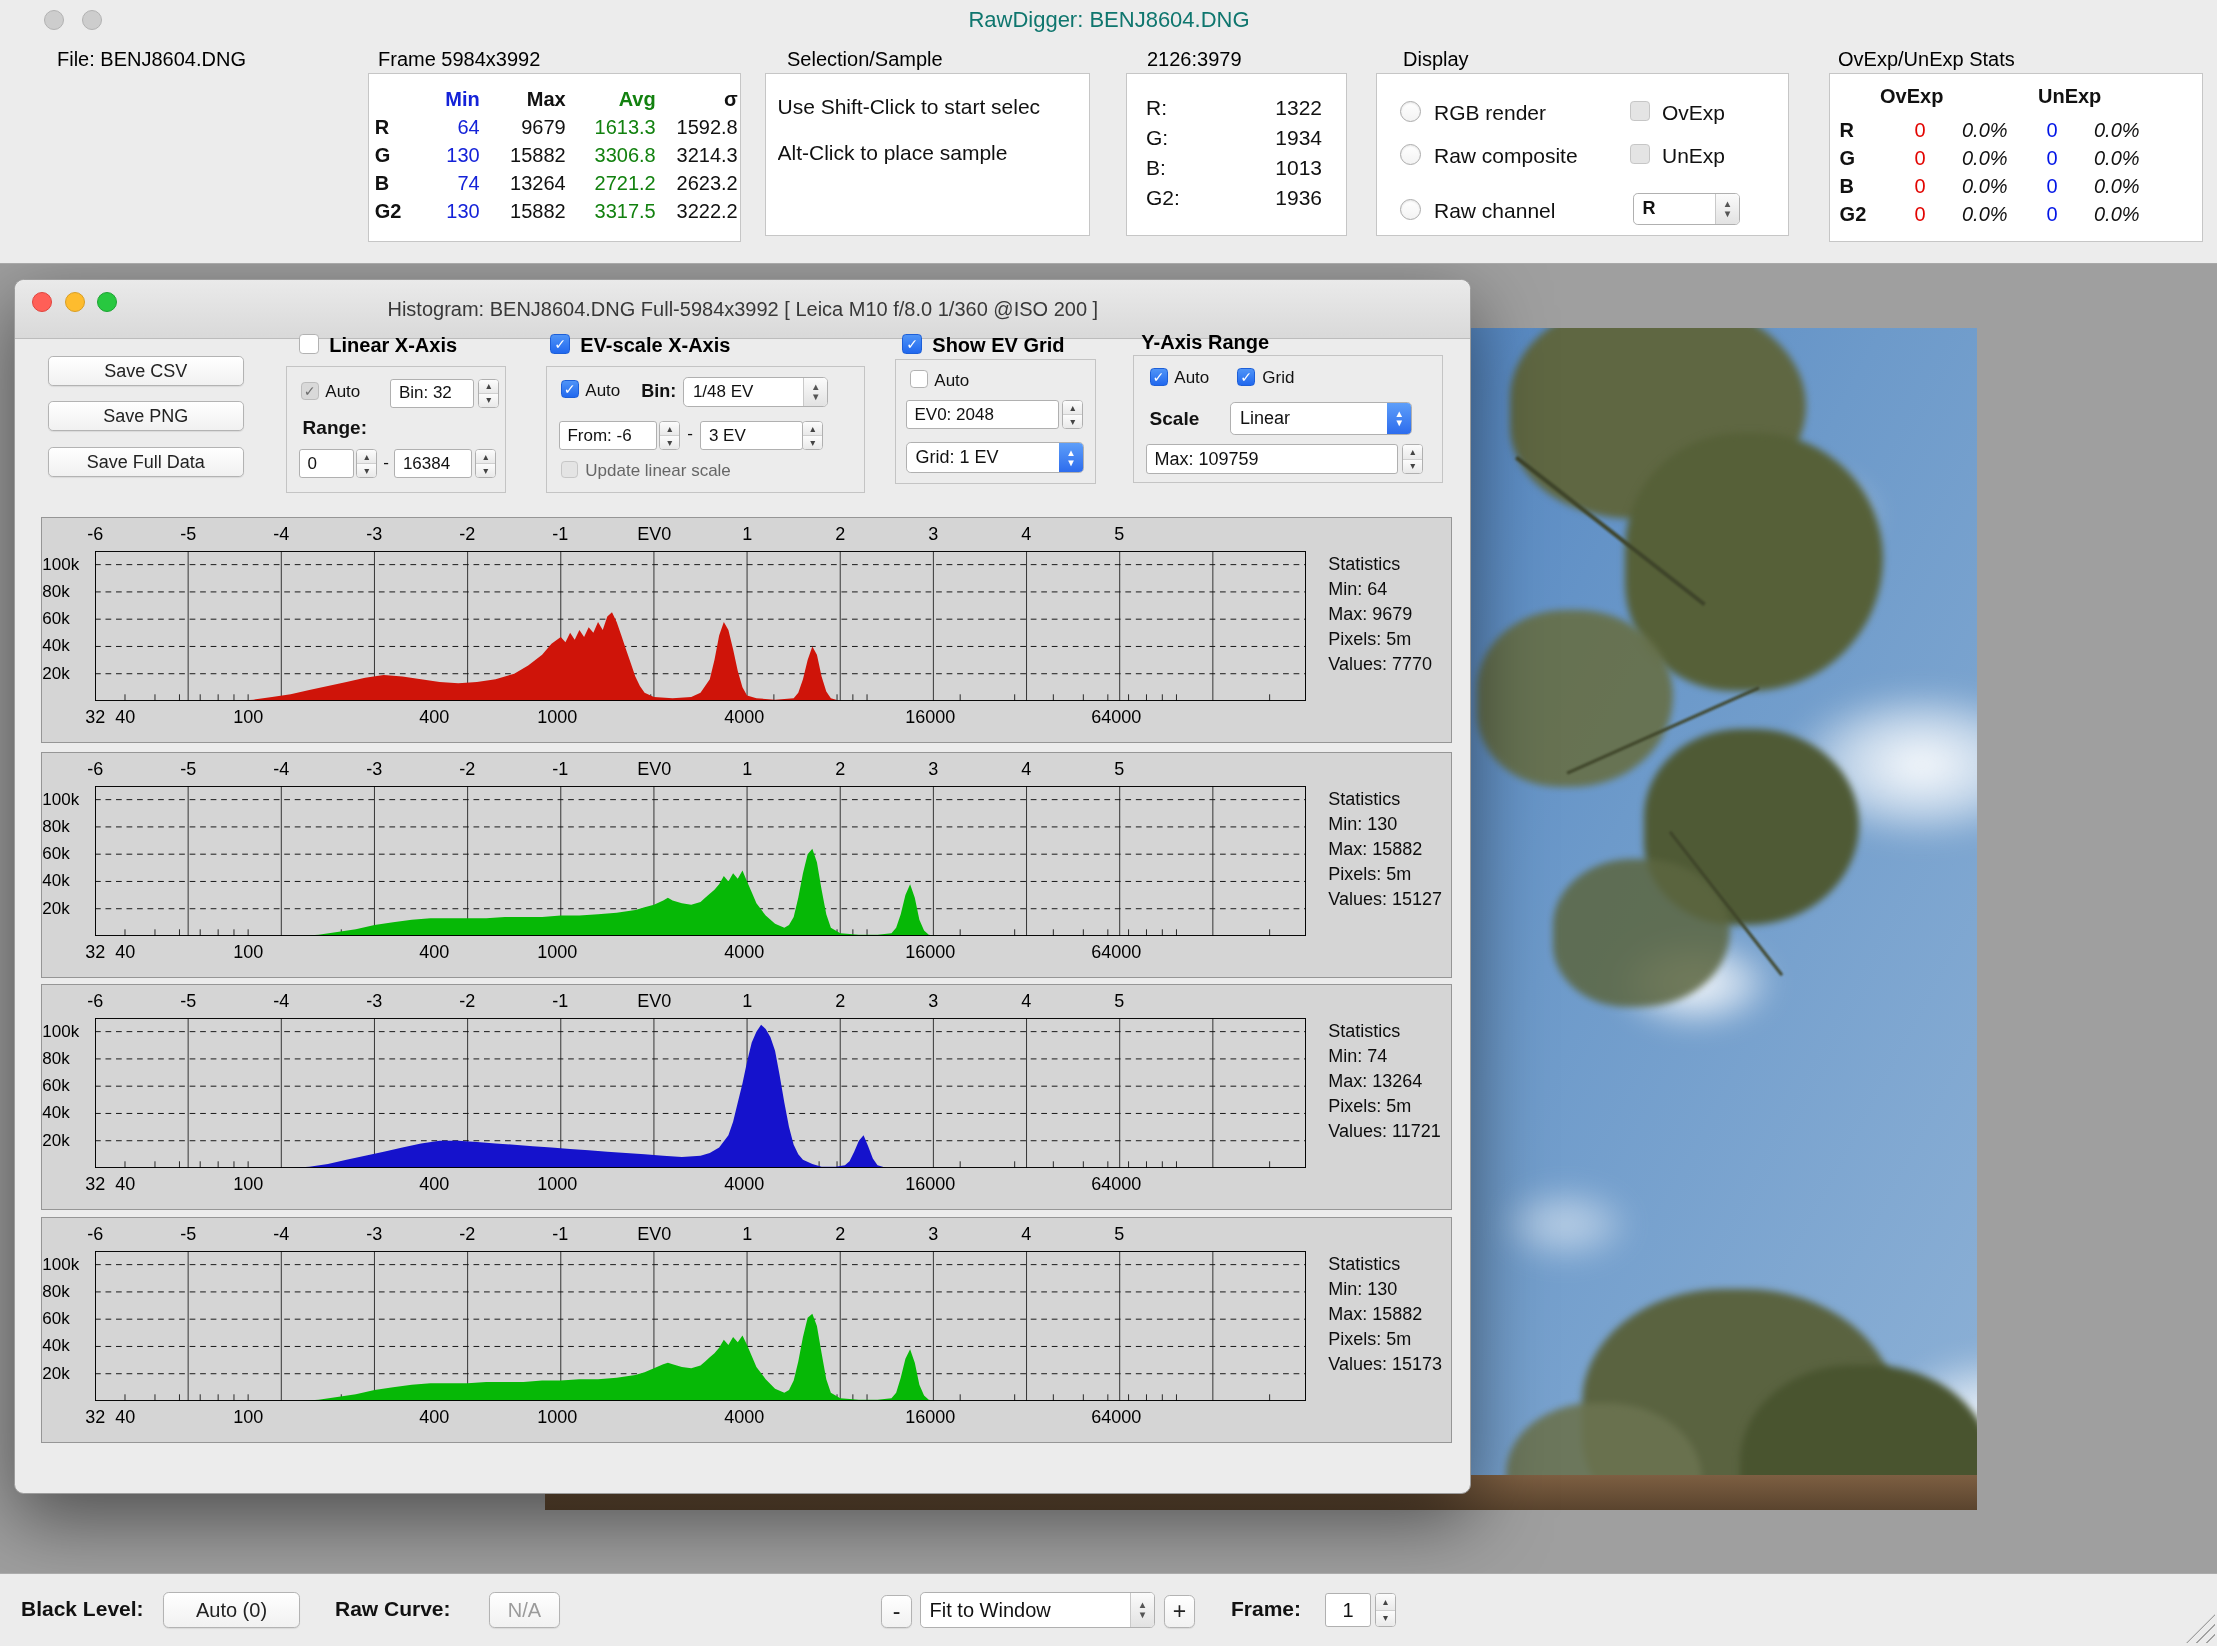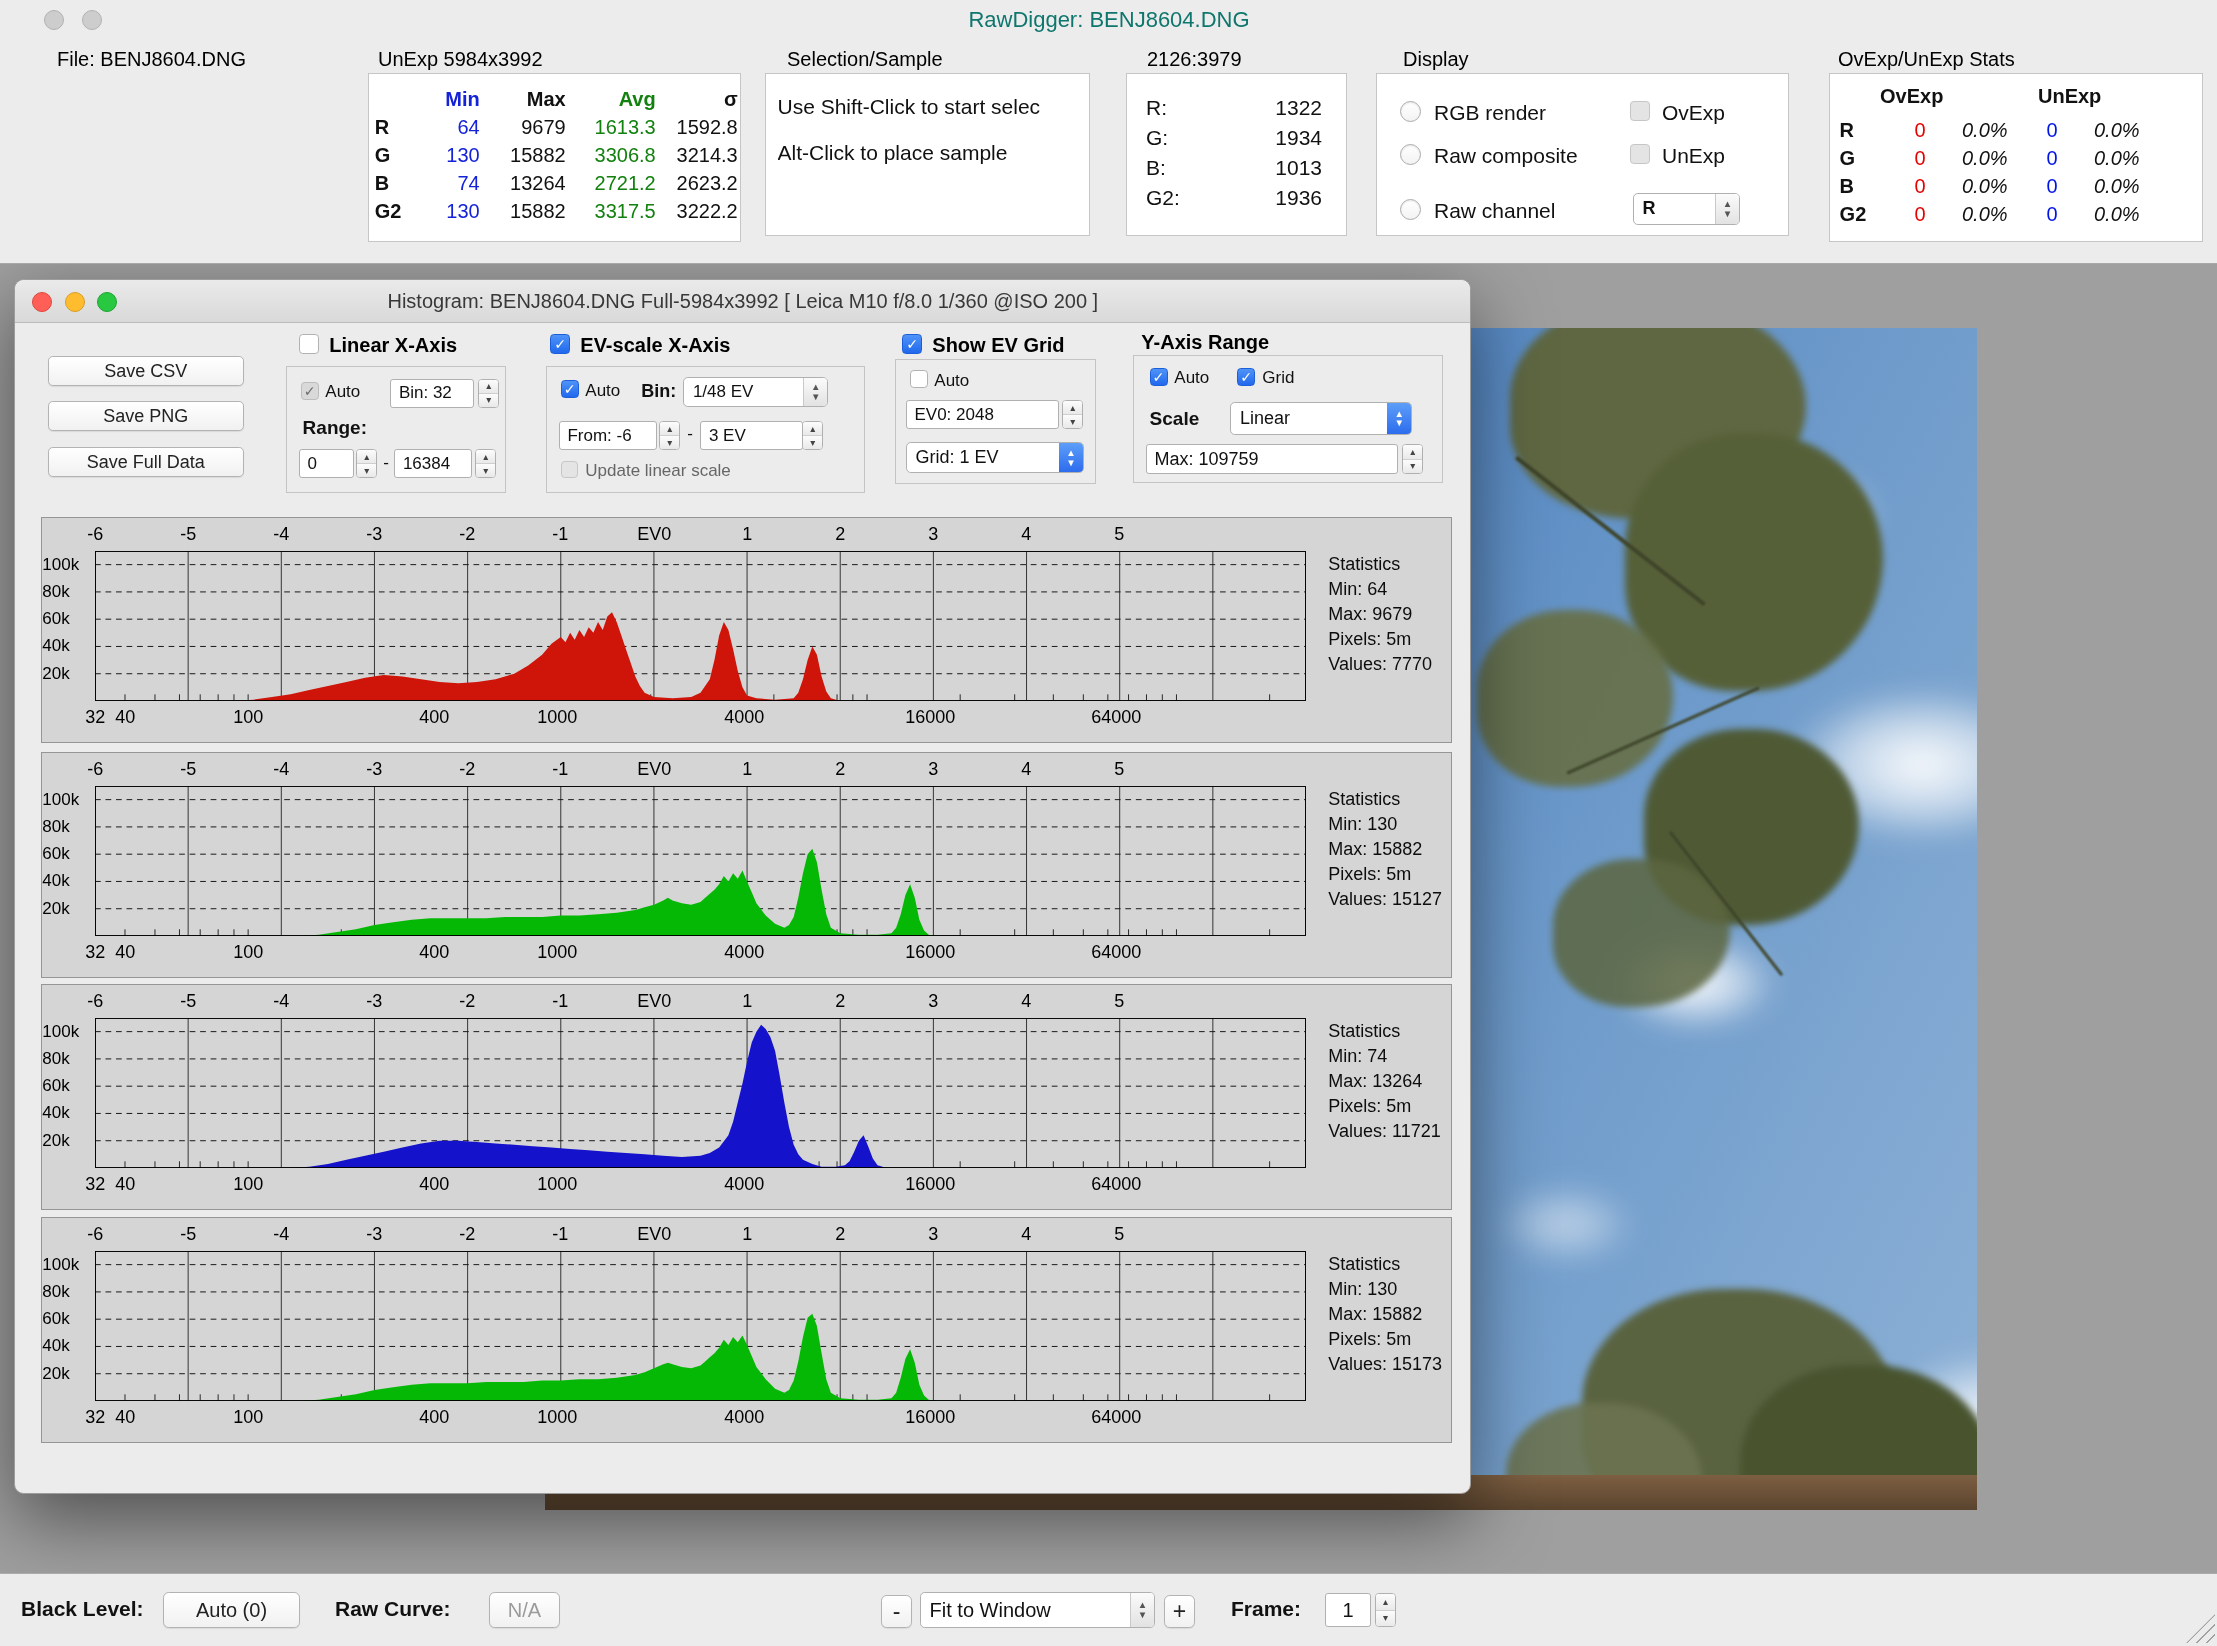--- a/index.html
+++ b/index.html
@@ -71,21 +71,21 @@
   .cloud { position:absolute; border-radius:50%; filter:blur(13.4px);
     background:radial-gradient(closest-side,rgba(255,255,255,.96),rgba(255,255,255,.55) 55%,rgba(255,255,255,0)); }
   .blob { position:absolute; border-radius:48% 52% 55% 45%; filter:blur(3.8px); }
   .branch { position:absolute; background:#3e4429; filter:blur(1px); }
   .ground { position:absolute; left:0; bottom:0; width:100%; height:35px;
     background:linear-gradient(#7d5f42,#5a442e); }
   
   .hwin { position:absolute; left:14.3px; top:279px; width:1457px; height:1215px;
     background:#ececec; border:1px solid #9c9c9c; border-radius:9.6px;
     box-shadow:0 25px 76px rgba(0,0,0,.5); z-index:10; }
-  .hwin-titlebar { height:43px; background:linear-gradient(#eaeaea,#d9d9d9);
+  .hwin-titlebar { height:59px; background:linear-gradient(#eaeaea,#d9d9d9);
     border-bottom:1px solid #bcbcbc; border-radius:9.6px 9.6px 0 0; position:relative;
     display:flex; align-items:center; justify-content:center; }
   .hwin-title { font-size:20px; color:#383838; }
   .dot { position:absolute; top:11.5px; width:20px; height:20px; border-radius:50%; }
   .dot.red { left:17px; background:#ff5f57; border:1px solid #e0443e; }
   .dot.yellow { left:50px; background:#febc2e; border:1px solid #d89e24; }
   .dot.green { left:82px; background:#28c840; border:1px solid #1da333; }
   .gtitle { position:absolute; font-size:20px; font-weight:bold; color:#000; white-space:nowrap; }
   .groupbox { position:absolute; background:#ececec; border:1px solid #c4c4c4; }
   .slabel { position:absolute; font-size:17px; white-space:nowrap; }
@@ -135,21 +135,21 @@
   <div class="branch" style="left:1090px;top:574px;width:182px;height:2.9px;transform:rotate(52deg)"></div>
 
   <div class="blob" style="left:1037px;top:961px;width:315px;height:253px;background:#5a6340"></div>
   <div class="blob" style="left:1195px;top:1037px;width:253px;height:215px;background:#49542f"></div>
   <div class="blob" style="left:961px;top:1075px;width:196px;height:158px;background:#6b7350;opacity:.9"></div>
   <div class="ground"></div>
 </div>
 
 <div class="toppanel">
   <span class="seclabel" style="left:57px">File: BENJ8604.DNG</span>
-  <span class="seclabel" style="left:378px">UnExp 5984x3992</span>
+  <span class="seclabel" style="left:378px">Frame 5984x3992</span>
   <span class="seclabel" style="left:787px">Selection/Sample</span>
   <span class="seclabel" style="left:1147px">2126:3979</span>
   <span class="seclabel" style="left:1403px">Display</span>
   <span class="seclabel" style="left:1838px">OvExp/UnExp Stats</span>
 
 
   <div class="wbox" style="left:368px;width:373px;height:169px">
     <div class="igrid">
       <span class="c"></span>
       <span class="c r bold blue">Min</span>

